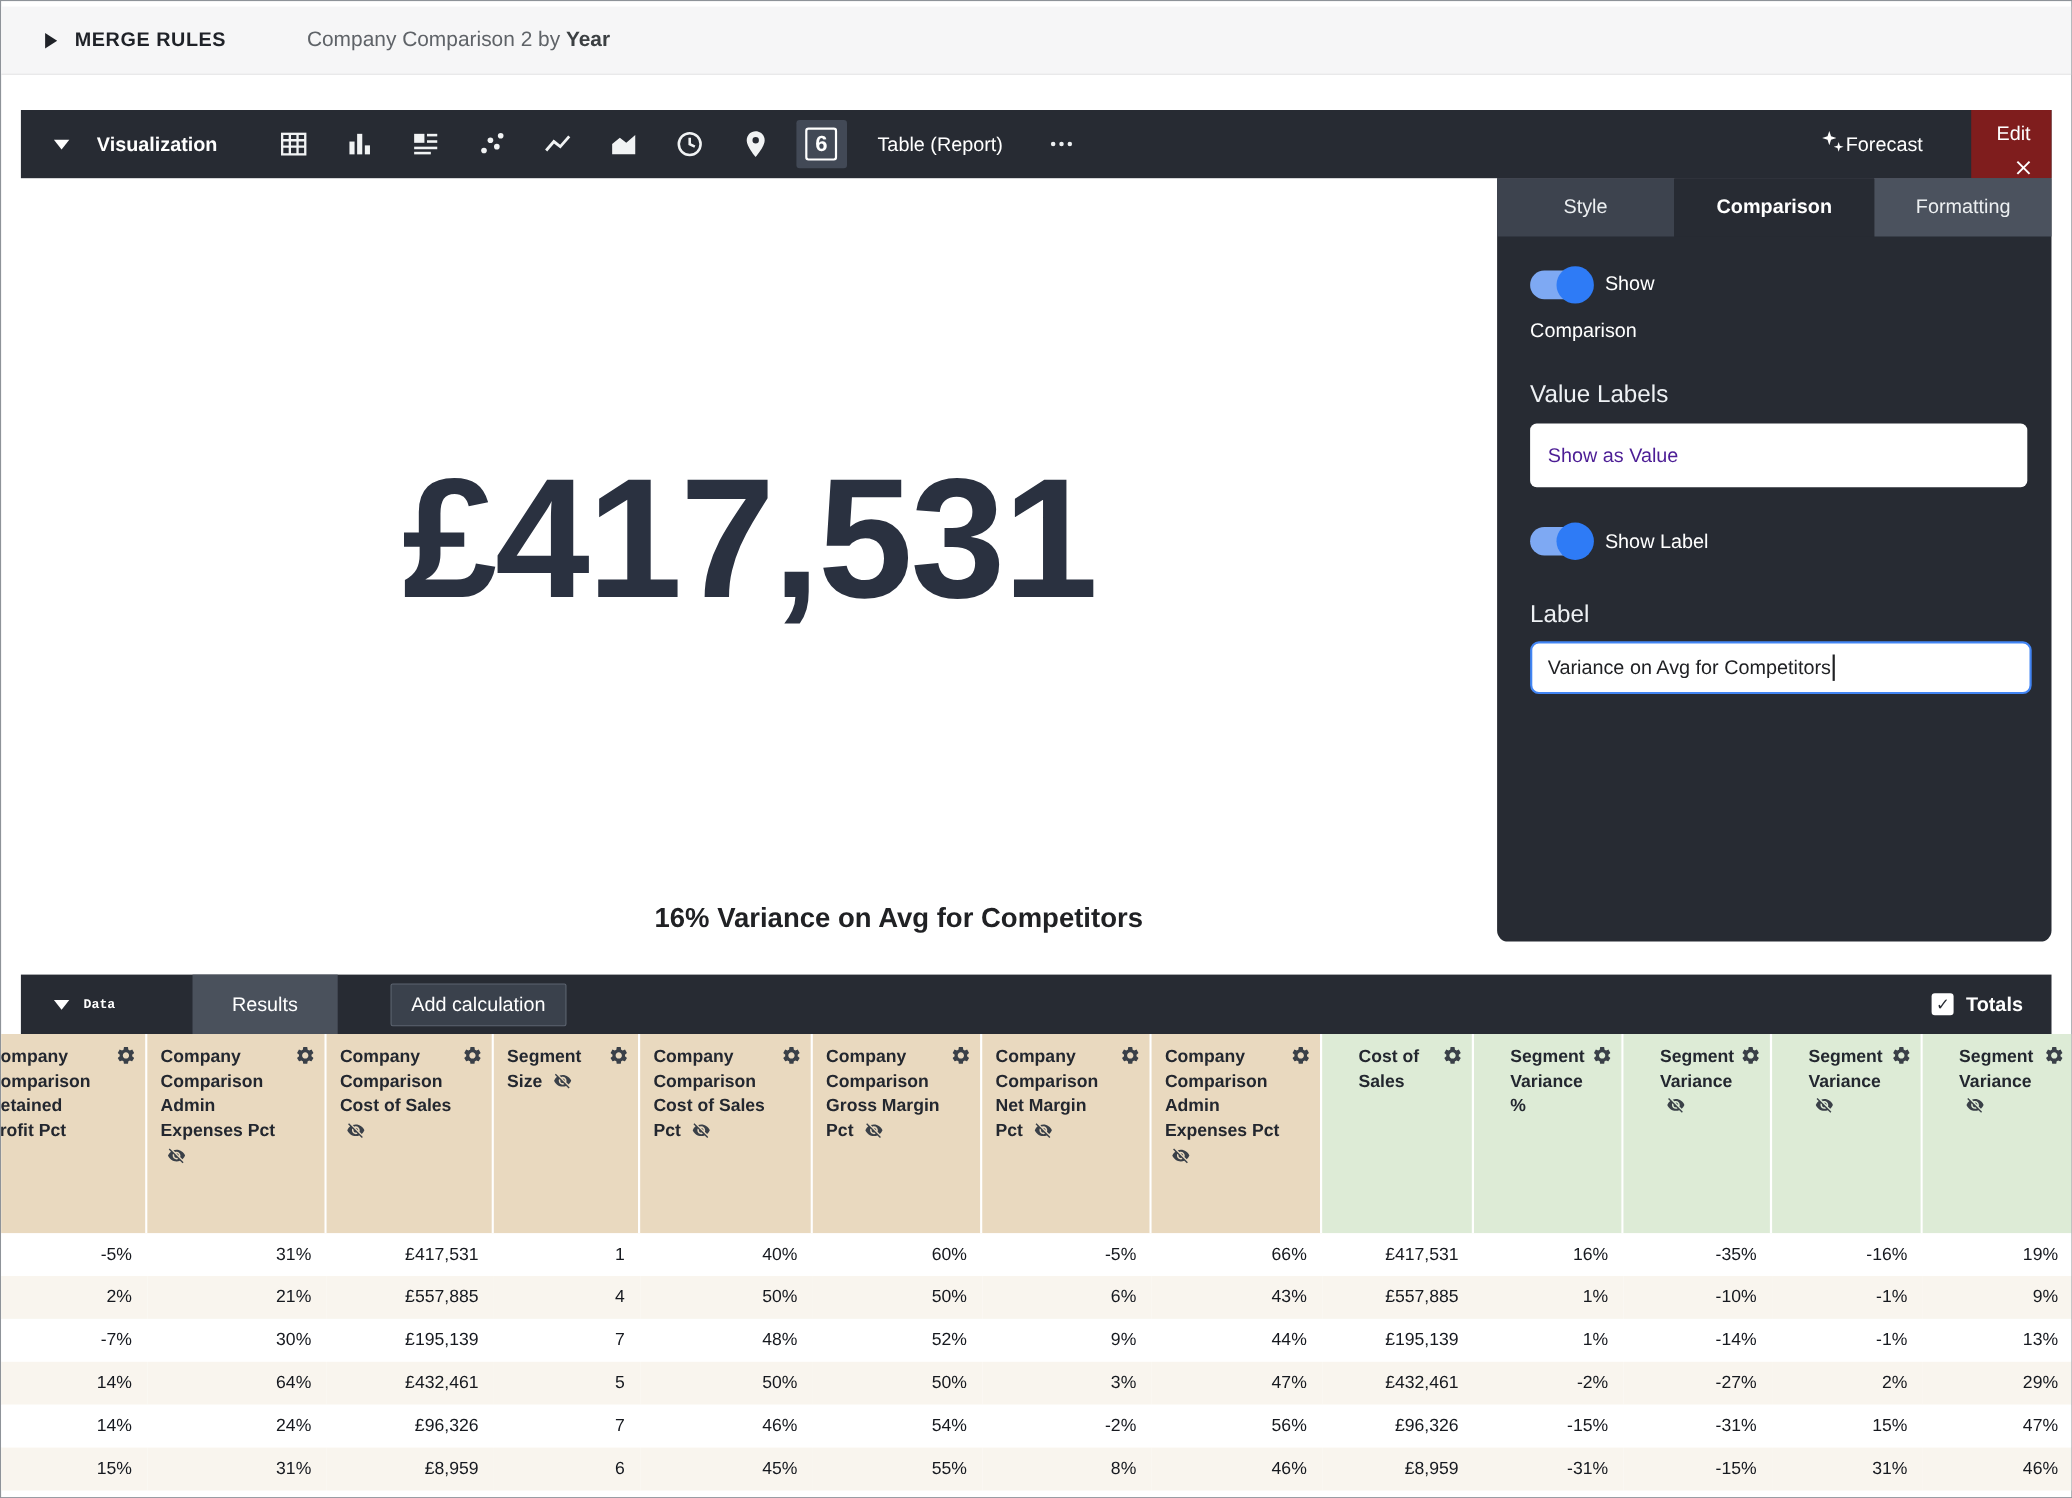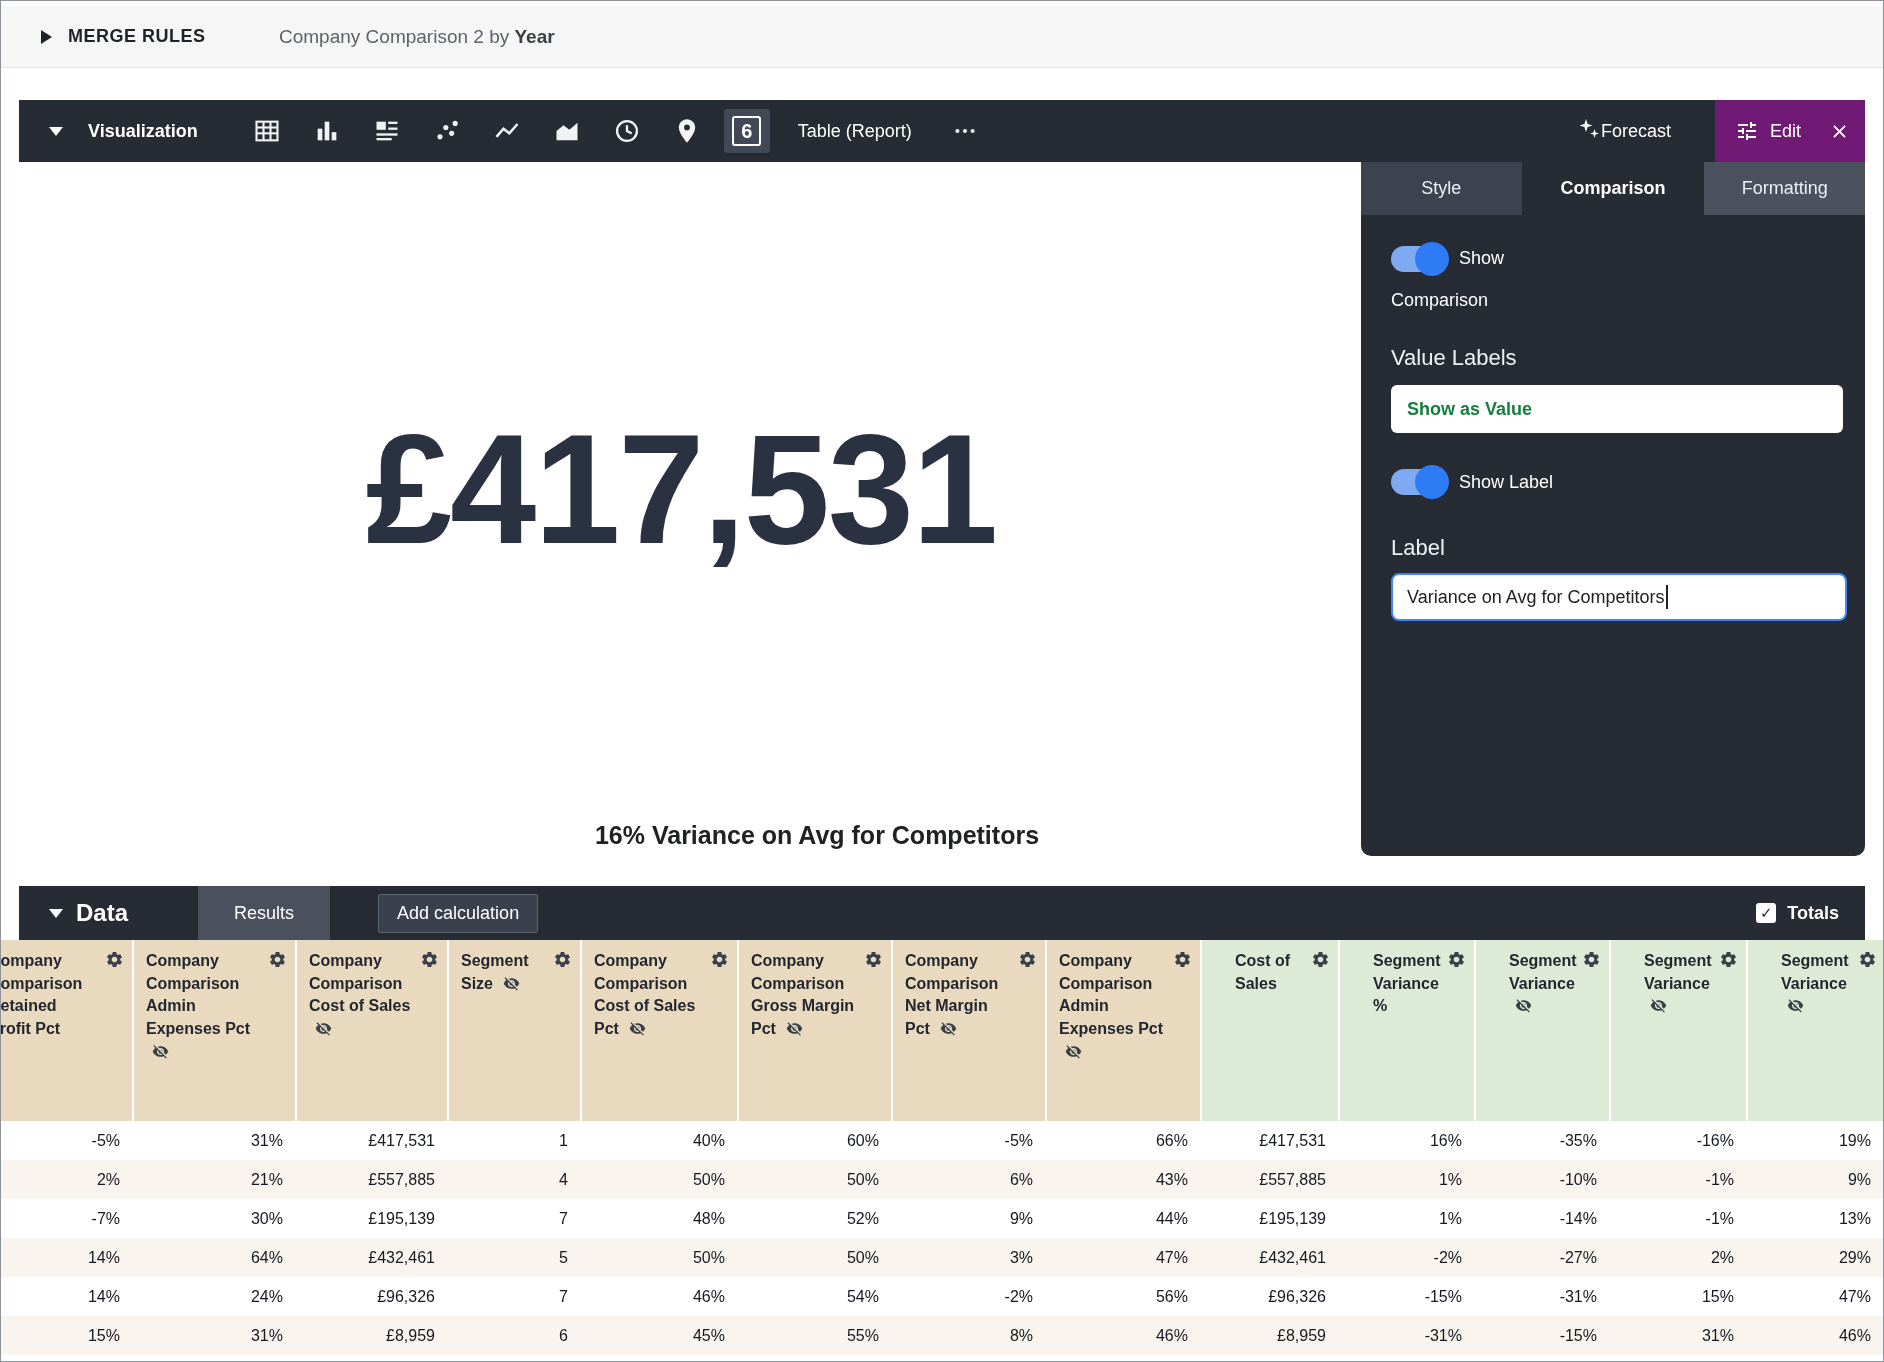--- a/index.html
+++ b/index.html
@@ -32,22 +32,22 @@
   .chart-icon-btn.selected { background:#424956; border-radius:3px; }
   .num-glyph { border:2px solid #fff; border-radius:3px; padding:0 7px;
                font-size:20px; font-weight:bold; line-height:26px; color:#fff; }
   .chart-type-label { margin-left:28px; font-size:18px; }
   .more-btn { margin-left:40px; cursor:pointer; display:flex; align-items:center; }
   .more-btn svg { width:26px; height:26px; }
   .viz-right { margin-left:auto; display:flex; align-items:center; height:100%; }
   .forecast-btn { display:flex; align-items:center; font-size:18px;
                   margin-right:44px; cursor:pointer; }
   .forecast-btn svg { width:24px; height:24px; }
-  .edit-tile { background:#701a75; height:100%; display:flex; align-items:center;
-               padding:0 16px 0 20px; gap:11px; font-size:18px; }
+  .edit-tile { background:#7f1d1d; height:100%; display:flex; align-items:center;
+               padding:0 16px 0 20px; gap:11px; font-size:18px;flex-direction:column; }
   .edit-tile svg.tune { width:24px; height:24px; }
   .close-btn { margin-left:18px; cursor:pointer; display:flex; }
   .close-btn svg { width:19px; height:19px; }
 
   
   .kpi-value { position:absolute; left:0; top:408px; width:1360px; text-align:center;
                font-size:155px; font-weight:bold; letter-spacing:-2px; color:#2a3140; line-height:1.05; }
   .kpi-caption { position:absolute; left:0; top:820px; width:1632px; text-align:center;
                  font-size:25px; font-weight:bold; color:#202124; }
 
@@ -65,33 +65,33 @@
             vertical-align:middle; margin-right:14px; cursor:pointer; }
   .toggle .track { position:absolute; inset:0; border-radius:13px; background:#9aa3ad; }
   .toggle .knob { position:absolute; left:-4px; top:-4px; width:34px; height:34px;
                   border-radius:50%; background:#8b939d; }
   .toggle.on .track { background:#7ea9f3; }
   .toggle.on .knob { left:auto; right:-4px; background:#2e7bf6; }
   .toggle-row.wrap { width:190px; line-height:42px; font-size:18px; }
   .toggle-row.single { margin-top:36px; font-size:18px; display:flex; align-items:center; }
   .value-heading, .label-heading { margin-top:24px; font-size:22px; color:#eef1f4; }
   .label-heading { margin-top:40px; }
-  .select-box { margin-top:14px; width:452px; height:48px; background:#fff; border-radius:6px;
-                color:#15803d; font-size:18px; display:flex; align-items:center;
-                padding:0 16px; cursor:pointer;font-weight:bold; }
+  .select-box { margin-top:14px; width:452px; height:58px; background:#fff; border-radius:6px;
+                color:#4c1d95; font-size:18px; display:flex; align-items:center;
+                padding:0 16px; cursor:pointer; }
   .text-input { margin-top:12px; width:456px; height:48px; background:#fff;
                 border:2px solid #4285f4; border-radius:8px; display:flex; align-items:center;
                 padding:0 14px; font-size:18px; color:#202124; cursor:text; }
   .caret { width:2px; height:24px; background:#202124; margin-left:2px; }
 
   
   .data-bar { position:absolute; left:18px; top:885px; width:1846px; height:54px;
               background:#272b33; display:flex; align-items:center; color:#fff; }
   .data-label { margin-left:30px; display:flex; gap:13px; align-items:center;
-                font-weight:bold; font-size:24px; cursor:pointer; }
+                font-weight:bold; font-size:12px; cursor:pointer;font-family:Liberation Mono, monospace; }
   .results-tab { margin-left:70px; height:100%; display:flex; align-items:center;
                  padding:0 36px; background:#4a515c; font-size:18px; cursor:pointer; }
   .add-calc-btn { margin-left:48px; background:#3a414c; border:1px solid #5c6470;
                   padding:8px 18px; font-size:18px; border-radius:2px; color:#fff; cursor:pointer; }
   .totals { margin-left:auto; margin-right:26px; display:flex; align-items:center;
             gap:11px; font-size:18px; font-weight:bold; }
   .checkbox { width:20px; height:20px; background:#fff; border-radius:3px; color:#272b33;
               font-size:15px; font-weight:bold; display:flex; align-items:center;
               justify-content:center; cursor:pointer; }
 

